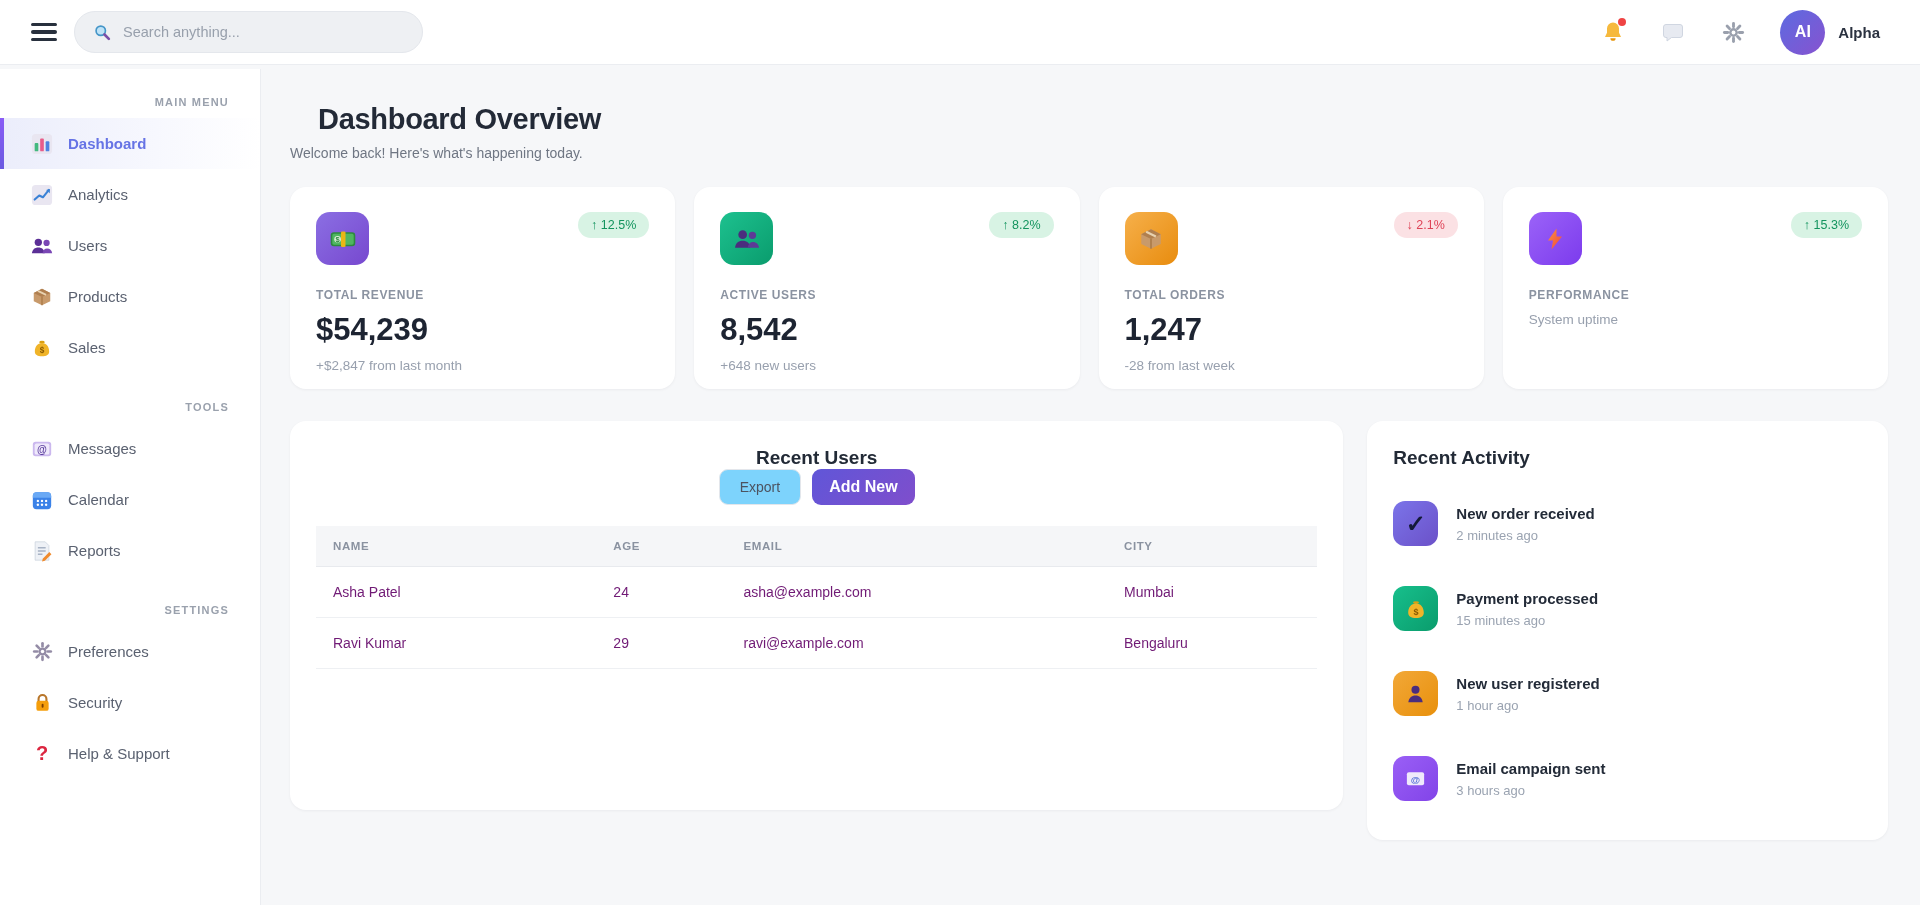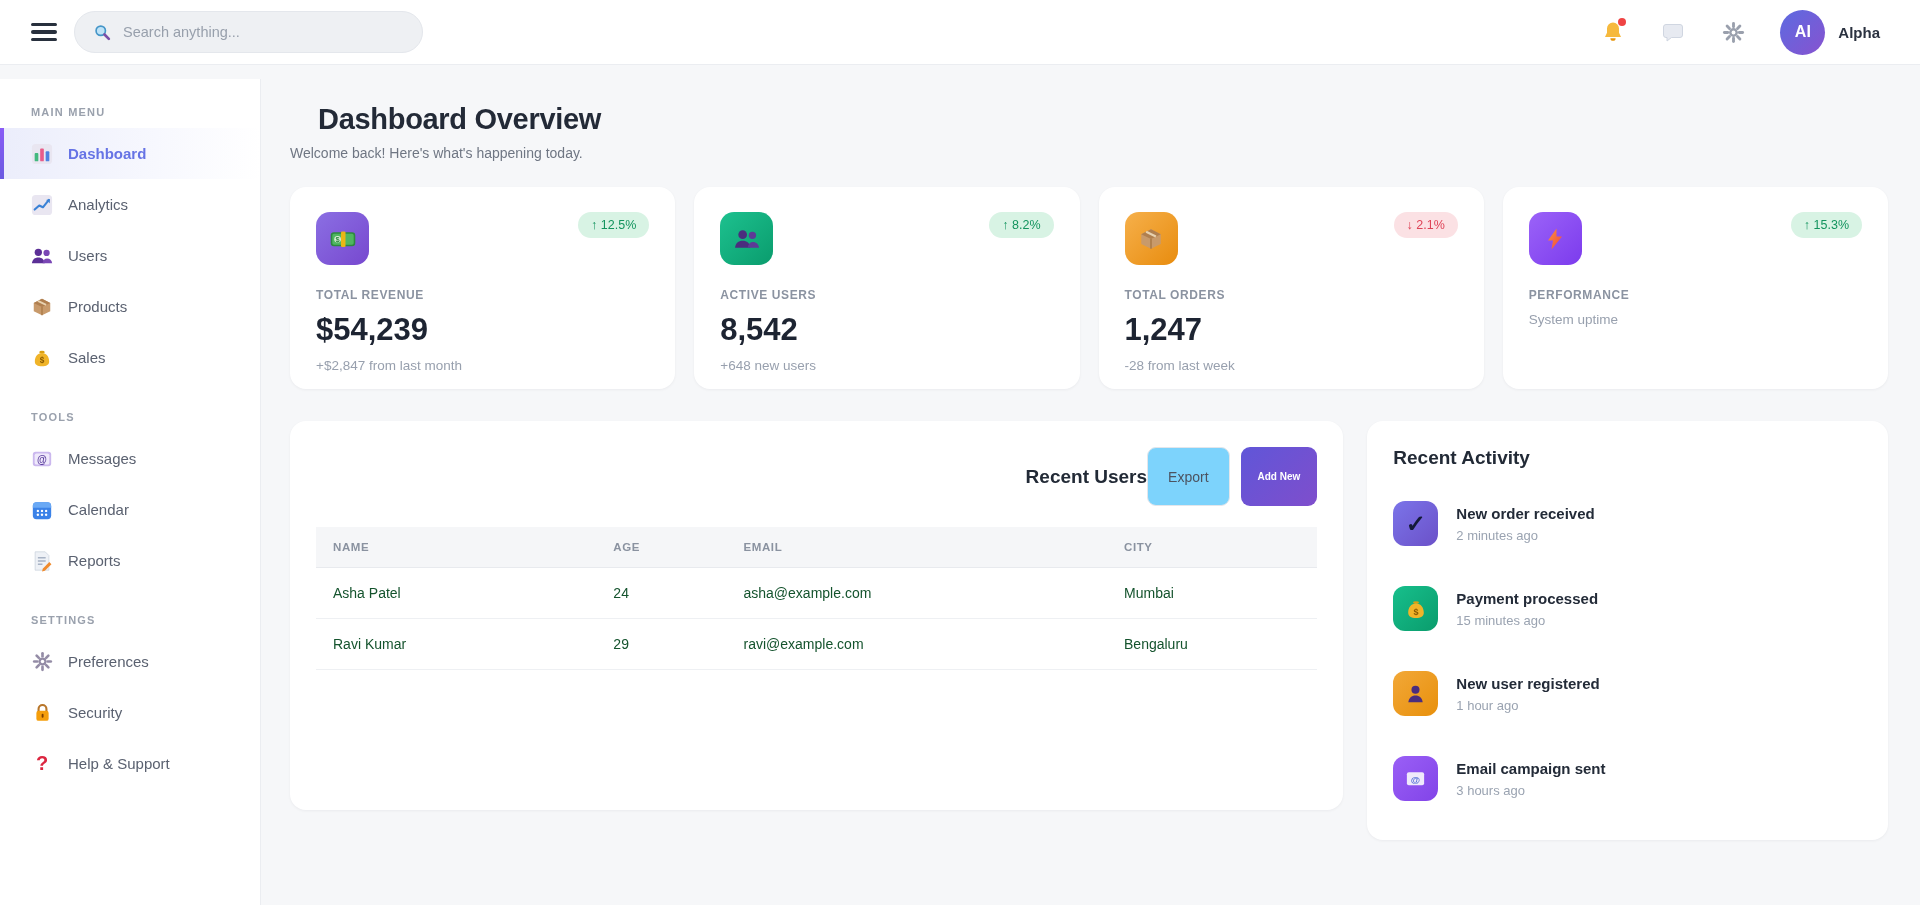--- a/index.html
+++ b/index.html
@@ -34,22 +34,22 @@
   .avatar {
     width: 45px; height: 45px; border-radius: 50%;
     background: linear-gradient(135deg, #6367de 15%, #8156d2 85%);
     color: #ffffff; font-size: 16px; font-weight: 700;
     display: flex; align-items: center; justify-content: center;
   }
   .user-name { font-size: 15px; font-weight: 700; color: #2b3240; }
 
   
   .sidebar {
-    position: fixed; top: 79px; left: 0; width: 261px; bottom: 0;
-    background: #ffffff; border-right: 1px solid #ebedf1; padding-top: 27px; z-index: 10;
+    position: fixed; top: 69px; left: 0; width: 261px; bottom: 0;
+    background: #ffffff; border-right: 1px solid #ebedf1; padding-top: 27px; z-index: 10; text-align: right;
   }
   .side-label {
     padding: 0 31px; font-size: 11px; font-weight: 700; letter-spacing: 1.2px;
     color: #9aa1ad; margin-bottom: 10px;
   }
   .side-label + .side-item { margin-top: 4px; }
   .side-section-gap { margin-top: 28px; }
   .side-item {
     position: relative; height: 51px; display: flex; align-items: center; gap: 15px;
     padding-left: 31px; font-size: 15px; color: #5a6170; cursor: pointer;
@@ -84,39 +84,39 @@
   .badge.up   { background: #d8f3e4; color: #13945e; }
   .badge.down { background: #fbe1e4; color: #df4357; }
   .stat-label { margin-top: 23px; font-size: 12px; font-weight: 600; color: #8b93a1; letter-spacing: 0.6px; }
   .stat-value { margin-top: 10px; font-size: 31px; font-weight: 800; color: #1d2432; }
   .stat-sub   { margin-top: 10px; font-size: 13.5px; color: #98a0ae; }
 
   .bottom-row { display: flex; gap: 24px; align-items: flex-start; margin-top: 32px; }
   .panel { background: #ffffff; border-radius: 16px; box-shadow: 0 1px 3px rgba(16,24,40,0.05); }
   .users-panel { width: 1054px; height: 389px; padding: 26px; }
   .activity-panel { width: 521px; height: 419px; padding: 26px; }
-  .panel-head { display: flex; justify-content: flex-end; align-items: center; }
+  .panel-head { display: flex; justify-content: flex-start; align-items: center; flex-direction: column; }
   .panel-title { font-size: 19px; font-weight: 800; color: #222a36; }
   .panel-actions { display: flex; gap: 11px; }
   .btn-export {
     padding: 9px 20px; border-radius: 9px; background: #7dd3fc; border: 1px solid #e3e6eb;
     color: #4c5360; font-size: 14px; font-weight: 500; font-family: Liberation Sans, sans-serif; cursor: pointer;
   }
   .btn-add {
-    padding: 24px 17px; border-radius: 9px; border: none;
+    padding: 9px 17px; border-radius: 9px; border: none;
     background: linear-gradient(135deg, #6056d8, #7f4ecc);
-    color: #ffffff; font-size: 10px; font-weight: 600; font-family: inherit; cursor: pointer;
+    color: #ffffff; font-size: 16px; font-weight: 600; font-family: inherit; cursor: pointer;
   }
   table { width: 100%; border-collapse: collapse; margin-top: 21px; }
   thead tr { background: #f5f6f8; }
   th {
     text-align: left; font-size: 11.5px; font-weight: 700; color: #8a92a0;
     letter-spacing: 0.6px; padding: 14px 17px; border-bottom: 1px solid #e8eaee;
   }
-  td { padding: 17px; font-size: 14px; color: #14532d; border-bottom: 1px solid #eef0f3; }
+  td { padding: 17px; font-size: 14px; color: #701a75; border-bottom: 1px solid #eef0f3; }
   .col-name { width: 28%; } .col-age { width: 13%; } .col-email { width: 38%; } .col-city { width: 21%; }
   tbody tr { cursor: pointer; }
 
   .act-item { display: flex; align-items: center; gap: 18px; margin-top: 40px; }
   .act-item:first-of-type { margin-top: 32px; }
   .act-tile { width: 45px; height: 45px; border-radius: 12px; flex: none; display: flex; align-items: center; justify-content: center; }
   .act-indigo { background: linear-gradient(135deg, #7b74e9, #6b51c8); }
   .act-green  { background: linear-gradient(135deg, #17bf8c, #0a9c6c); }
   .act-orange { background: linear-gradient(135deg, #f2a838, #e8900c); }
   .act-purple { background: linear-gradient(135deg, #9a5ff6, #8244e8); }

